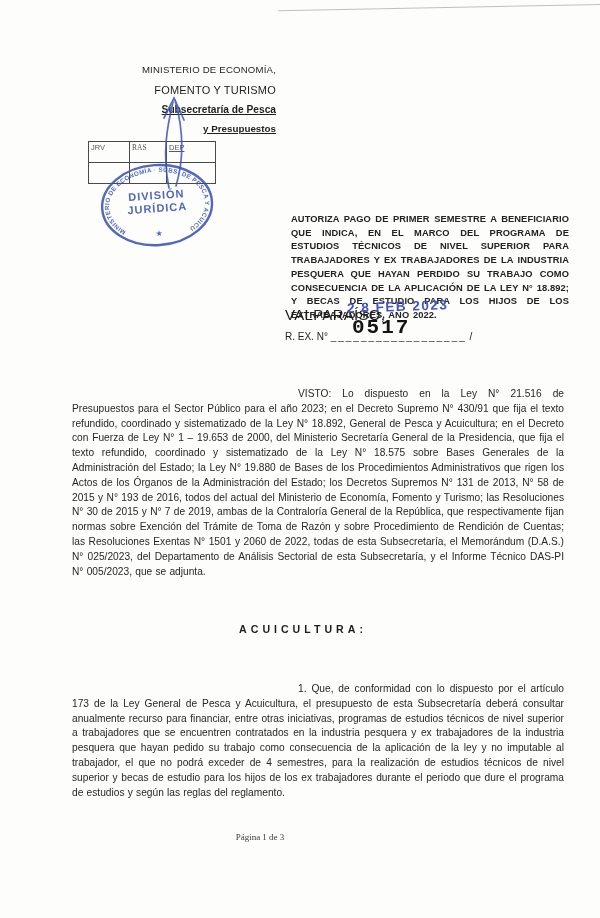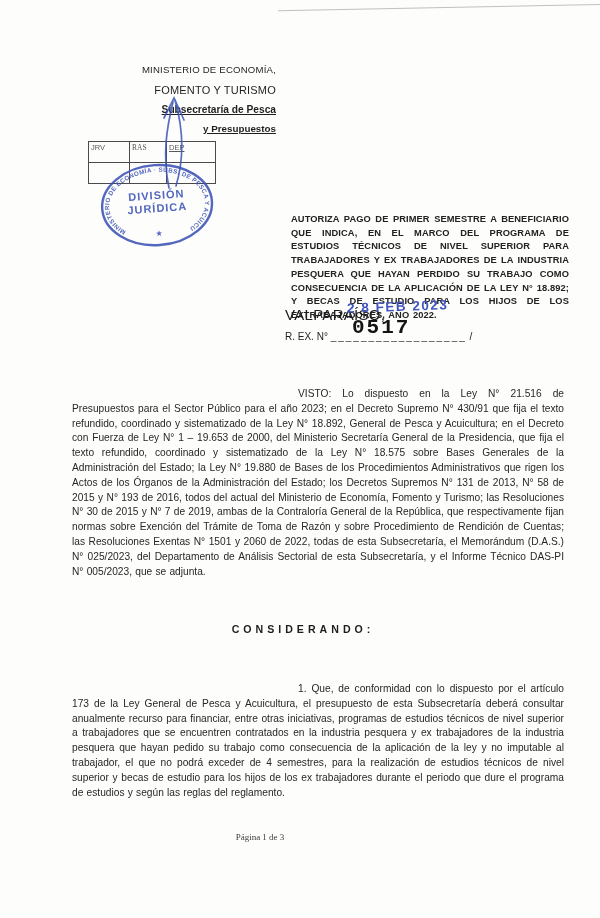--- a/index.html
+++ b/index.html
@@ -106,18 +106,18 @@
 
   <div class="rex">
     <span>R. EX. N°</span>
     <span class="dashes">__________________</span>
     <span>/</span>
   </div>
   <div class="rexnum">0517</div>
 
   <div class="body-par visto">VISTO: Lo dispuesto en la Ley N° 21.516 de Presupuestos para el Sector Público para el año 2023; en el Decreto Supremo N° 430/91 que fija el texto refundido, coordinado y sistematizado de la Ley N° 18.892, General de Pesca y Acuicultura; en el Decreto con Fuerza de Ley N° 1 – 19.653 de 2000, del Ministerio Secretaría General de la Presidencia, que fija el texto refundido, coordinado y sistematizado de la Ley N° 18.575 sobre Bases Generales de la Administración del Estado; la Ley N° 19.880 de Bases de los Procedimientos Administrativos que rigen los Actos de los Órganos de la Administración del Estado; los Decretos Supremos N° 131 de 2013, N° 58 de 2015 y N° 193 de 2016, todos del actual del Ministerio de Economía, Fomento y Turismo; las Resoluciones N° 30 de 2015 y N° 7 de 2019, ambas de la Contraloría General de la República, que respectivamente fijan normas sobre Exención del Trámite de Toma de Razón y sobre Procedimiento de Rendición de Cuentas; las Resoluciones Exentas N° 1501 y 2060 de 2022, todas de esta Subsecretaría, el Memorándum (D.A.S.) N° 025/2023, del Departamento de Análisis Sectorial de esta Subsecretaría, y el Informe Técnico DAS-PI N° 005/2023, que se adjunta.</div>
 
-  <div class="consid-head">CONSIDERANDO:</div>
+  <div class="consid-head">ACUICULTURA:</div>
   <div class="body-par par1">1.  Que, de conformidad con lo dispuesto por el artículo 173 de la Ley General de Pesca y Acuicultura, el presupuesto de esta Subsecretaría deberá consultar anualmente recurso para financiar, entre otras iniciativas, programas de estudios técnicos de nivel superior a trabajadores que se encuentren contratados en la industria pesquera y ex trabajadores de la industria pesquera que hayan pedido su trabajo como consecuencia de la aplicación de la ley y no imputable al trabajador, el que no podrá exceder de 4 semestres, para la realización de estudios técnicos de nivel superior y becas de estudio para los hijos de los ex trabajadores durante el periodo que dure el programa de estudios y según las reglas del reglamento.</div>
 
   <div class="footer">Página 1 de 3</div>
 
 </div>
 
 </body></html>

